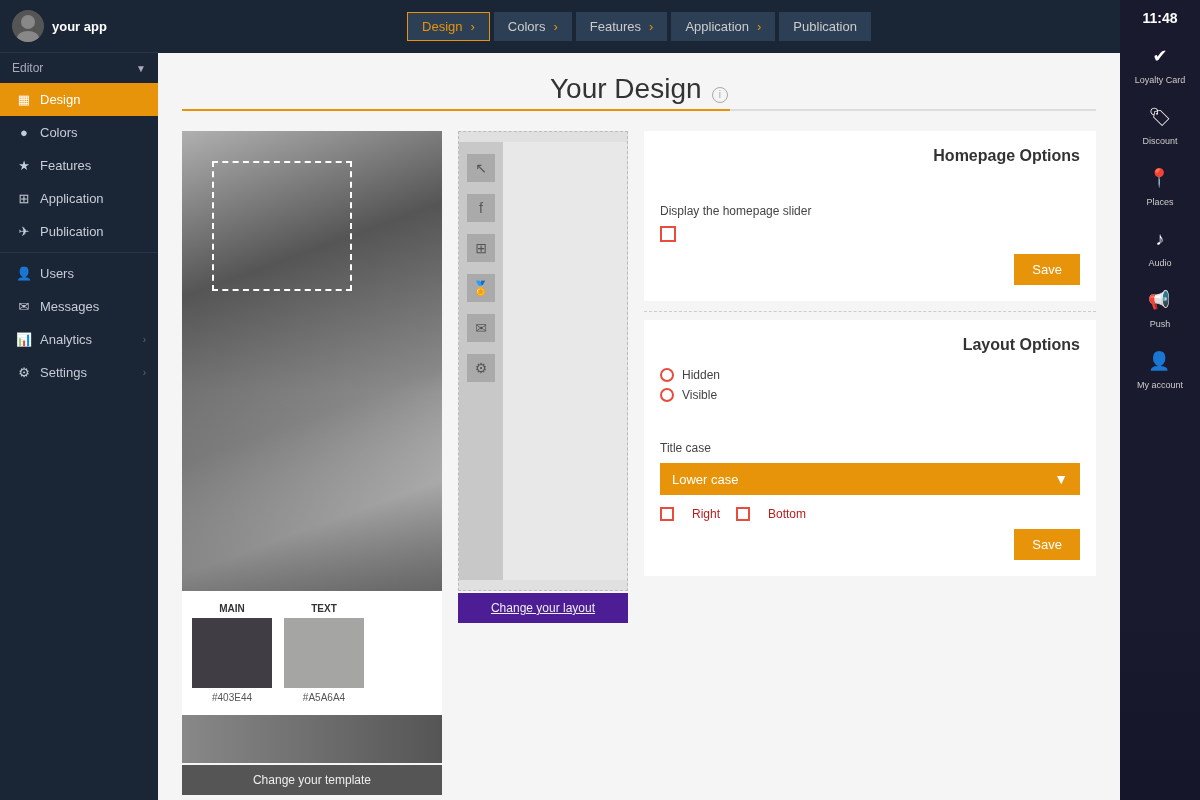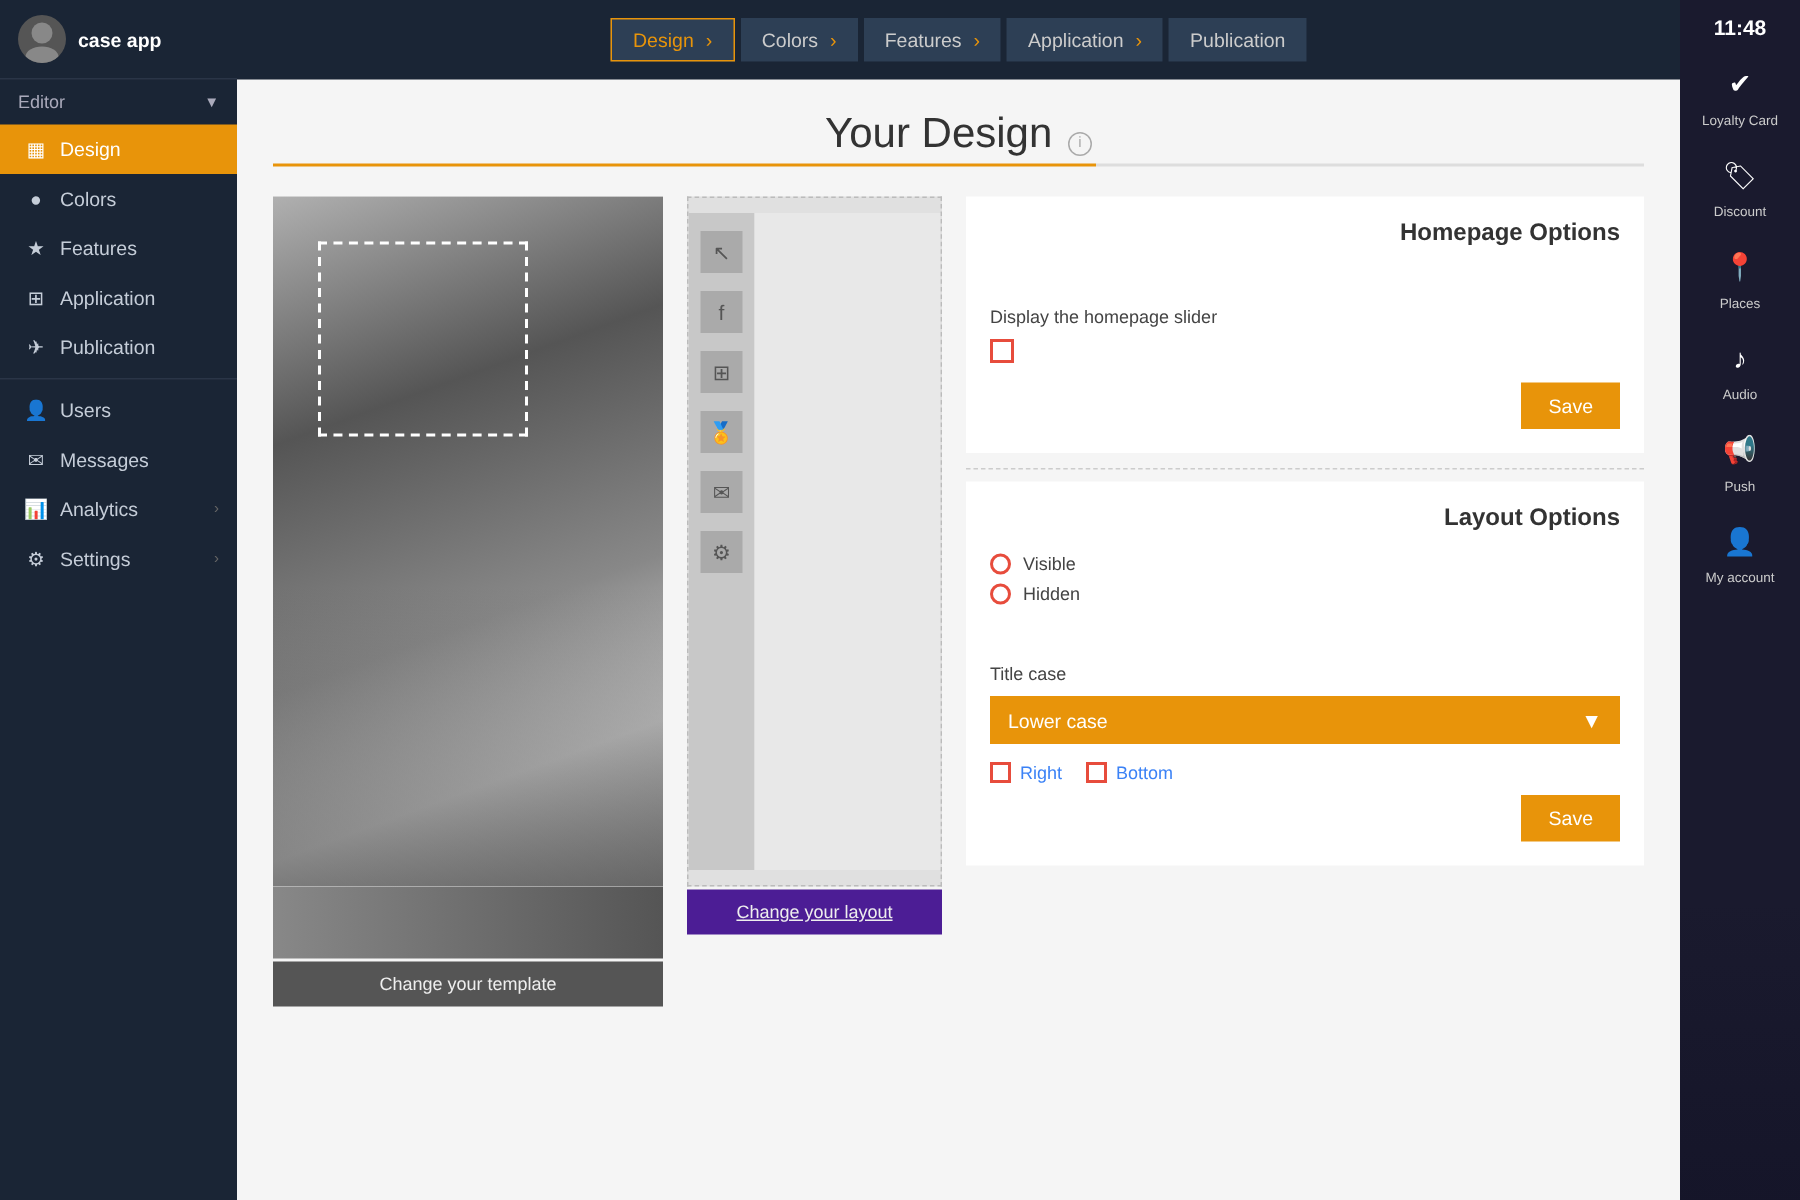--- a/index.html
+++ b/index.html
@@ -281,21 +281,21 @@
       border: none;
       padding: 8px 12px;
       font-size: 13px;
       cursor: pointer;
       display: flex;
       align-items: center;
       justify-content: space-between;
     }
     .select-arrow { font-size: 14px; }
     .border-options { display: flex; gap: 16px; margin-top: 8px; }
-    .border-opt { display: flex; gap: 6px; font-size: 12px; color: #3b82f6; }
+    .border-opt { display: flex; gap: 18px; font-size: 12px; color: #b91c1c; }
     .checkbox-red-border {
       width: 14px; height: 14px;
       border: 2px solid #e74c3c;
       display: inline-block;
     }
 
     
     .phone-sidebar {
       width: 80px;
       background: #1a1a2e;
@@ -367,21 +367,21 @@
 <body>
 
 <div class="sidebar">
   <div class="sidebar-header">
     <div class="avatar-circle">
       <svg viewBox="0 0 32 32">
           <circle cx="16" cy="12" r="7" fill="#888"></circle>
           <ellipse cx="16" cy="28" rx="11" ry="7" fill="#888"></ellipse>
         </svg>
     </div>
-    <span class="app-name">case app</span>
+    <span class="app-name">your app</span>
   </div>
 
   <div class="sidebar-section">
     <span>Editor</span>
     <span class="arrow">▼</span>
   </div>
 
   <div class="sidebar-item active">
     <span class="icon">▦</span>
     <span>Design</span>
@@ -459,20 +459,32 @@
 
     <div class="design-grid">
 
       <div class="template-section">
         <div class="template-preview">
 
           <div class="template-bg" style="background: linear-gradient(160deg, #b0b0b0 0%, #555 30%, #888 60%, #ccc 80%, #999 100%); height:100%;">
             <div class="template-dashed-box"></div>
 
             <div style="position:absolute; bottom:0; left:0; right:0; height:200px; background: linear-gradient(to bottom, transparent, #333); opacity:0.5;"></div>
+          </div>
+        </div>
+        <div class="template-colors">
+          <div class="color-swatch-container">
+            <span class="color-label">MAIN</span>
+            <div class="color-swatch" style="background:#403E44;"></div>
+            <span class="color-hex">#403E44</span>
+          </div>
+          <div class="color-swatch-container">
+            <span class="color-label">TEXT</span>
+            <div class="color-swatch" style="background:#A5A6A4;"></div>
+            <span class="color-hex">#A5A6A4</span>
           </div>
         </div>
         <div class="template-extra" style="height:48px; background: linear-gradient(to right, #888, #555);"></div>
         <button class="change-template-btn">Change your template</button>
       </div>
 
       <div class="layout-section">
         <div class="layout-preview" style="height:460px; border:1px dashed #bbb; background:#e0e0e0; position:relative; overflow:hidden;">
           <div class="layout-preview-inner">
             <div class="layout-icon-col">
@@ -501,25 +513,25 @@
         </div>
 
         <div style="border-top: 1px dashed #ccc; margin: 0 0 8px 0;"></div>
 
         <div class="options-panel">
           <div class="options-title">Layout Options</div>
 
           <div class="radio-group">
             <div class="radio-item">
               <div class="radio-circle"></div>
-              <span>Visible</span>
+              <span>Hidden</span>
             </div>
             <div class="radio-item">
               <div class="radio-circle"></div>
-              <span>Hidden</span>
+              <span>Visible</span>
             </div>
           </div>
 
           <div class="option-label">Title case</div>
           <div class="select-orange">
             <span>Lower case</span>
             <span class="select-arrow">▼</span>
           </div>
 
           <div style="margin-top:12px;">

